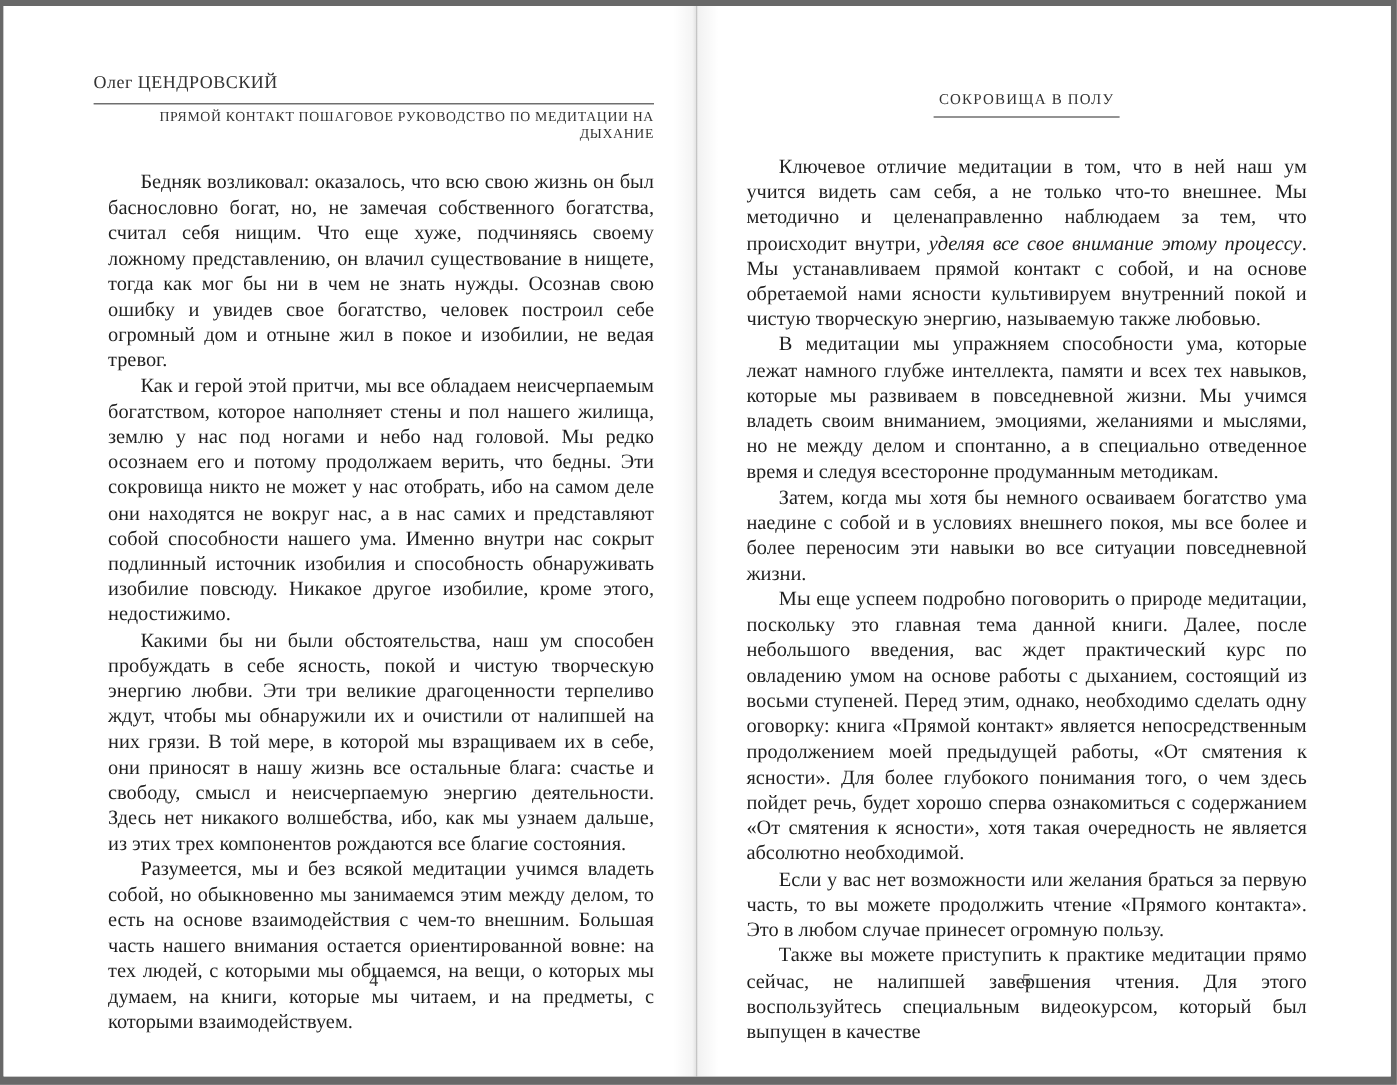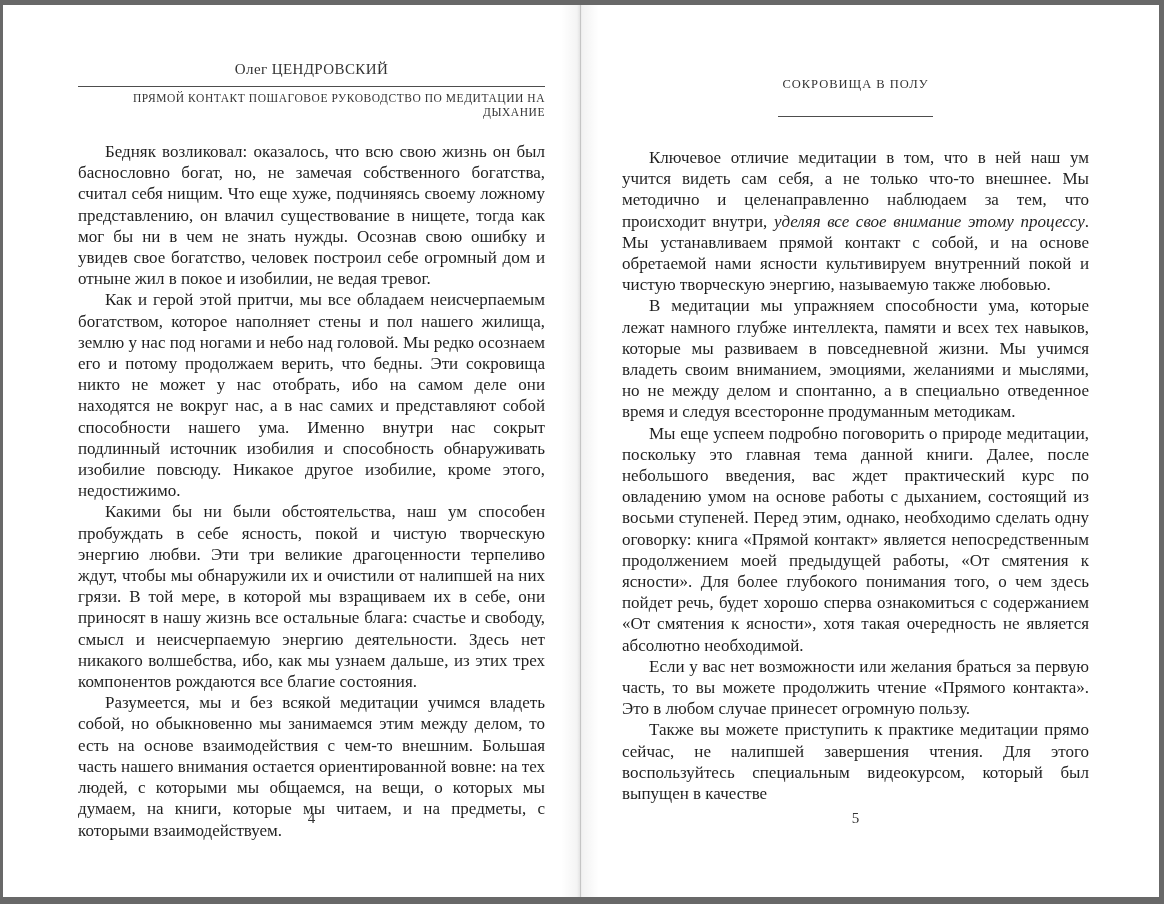--- a/index.html
+++ b/index.html
@@ -42,21 +42,21 @@
   }
   .gutter-line {
     position: absolute;
     top: 0; bottom: 0; left: 577px; width: 1px;
     background: rgba(0,0,0,0.14);
     pointer-events: none;
   }
 
   
   .author {
-    text-align: center;
+    text-align: left;
     font-size: 15px; line-height: 18px;
     letter-spacing: 0.4px;
     color: #333333;
   }
   .header-rule {
     border: none;
     border-top: 1px solid #4d4d4d;
     margin: 8px 0 0 0;
   }
   .running-title {
@@ -65,27 +65,27 @@
     letter-spacing: 0.55px;
     color: #333333;
     margin-top: 4px;
   }
   .chapter-header { text-align: center; margin-top: 14px; }
   .chapter-title {
     display: inline-block;
     font-size: 12.5px; line-height: 15px;
     letter-spacing: 1px;
     color: #333333;
-    padding: 0 4px 24px 4px;
+    padding: 0 4px 6px 4px;
     border-bottom: 1px solid #4d4d4d;
   }
 
   
   .body-text { text-align: justify; }
-  .page.left  .body-text { margin-top: 22px; }
+  .page.left  .body-text { margin-top: 22px; margin-left: 12px; }
   .page.right .body-text { margin-top: 30px; }
   .body-text p {
     margin: 0;
     text-indent: 27px;
     font-size: 17px;
     line-height: 21.2px;
     color: #1f1f1f;
   }
   .body-text em { }
 
@@ -121,20 +121,21 @@
     </div>
 
     <div class="page right">
       <div class="chapter-header">
         <span class="chapter-title">СОКРОВИЩА В ПОЛУ</span>
       </div>
 
       <div class="body-text">
         <p><span>Ключевое отличие медитации в том, что в ней наш ум учится видеть сам себя, а не только что-то внешнее. Мы методично и целенаправленно наблюдаем за тем, что происходит внутри, </span><em>уделяя все свое внимание этому процессу</em><span>. Мы устанавливаем прямой контакт с собой, и на основе обретаемой нами ясности культивируем внутренний покой и чистую творческую энергию, называемую также любовью.</span></p>
         <p>В медитации мы упражняем способности ума, которые лежат намного глубже интеллекта, памяти и всех тех навыков, которые мы развиваем в повседневной жизни. Мы учимся владеть своим вниманием, эмоциями, желаниями и мыслями, но не между делом и спонтанно, а в специально отведенное время и следуя всесторонне продуманным методикам.</p>
+        <p>Затем, когда мы хотя бы немного осваиваем богатство ума наедине с собой и в условиях внешнего покоя, мы все более и более переносим эти навыки во все ситуации повседневной жизни.</p>
         <p>Мы еще успеем подробно поговорить о природе медитации, поскольку это главная тема данной книги. Далее, после небольшого введения, вас ждет практический курс по овладению умом на основе работы с дыханием, состоящий из восьми ступеней. Перед этим, однако, необходимо сделать одну оговорку: книга «Прямой контакт» является непосредственным продолжением моей предыдущей работы, «От смятения к ясности». Для более глубокого понимания того, о чем здесь пойдет речь, будет хорошо сперва ознакомиться с содержанием «От смятения к ясности», хотя такая очередность не является абсолютно необходимой.</p>
         <p>Если у вас нет возможности или желания браться за первую часть, то вы можете продолжить чтение «Прямого контакта». Это в любом случае принесет огромную пользу.</p>
         <p>Также вы можете приступить к практике медитации прямо сейчас, не налипшей завершения чтения. Для этого воспользуйтесь специальным видеокурсом, который был выпущен в качестве</p>
       </div>
 
       <div class="page-number">5</div>
     </div>
 
     <div class="gutter-shadow"></div>
     <div class="gutter-line"></div>

